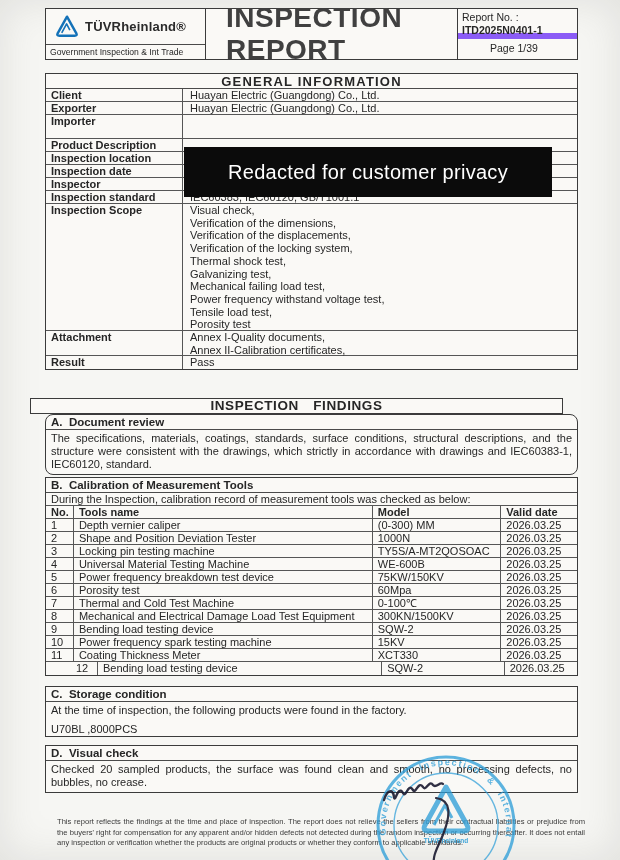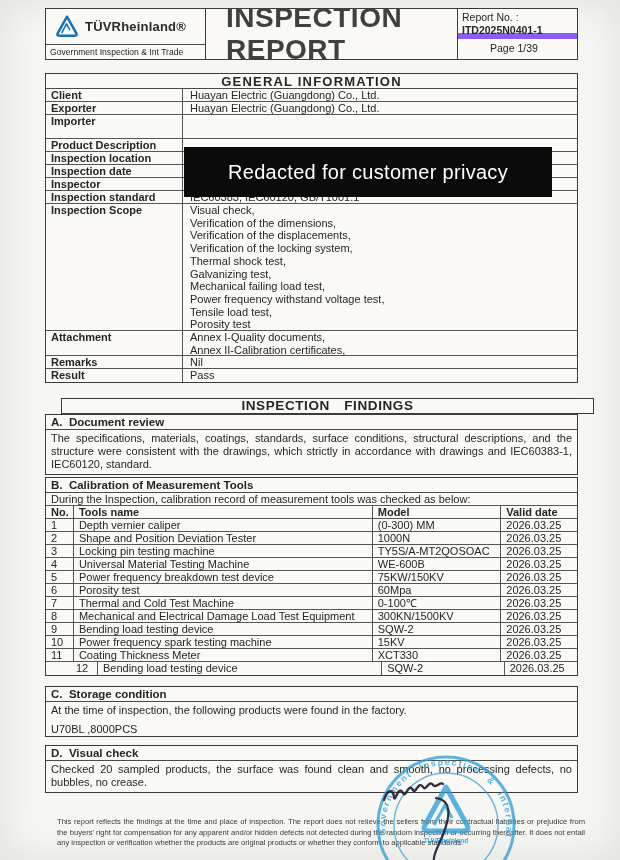--- a/index.html
+++ b/index.html
@@ -34,29 +34,29 @@
   .gi-row .lbl{width:137px;border-right:1px solid #565656;font-weight:bold;
                font-size:11px;padding:0 3px 0 5px;line-height:13px;}
   .gi-row .val{flex:1;font-size:11px;padding:0 4px 0 7px;line-height:13px;white-space:pre-line;}
   .h13{height:13px;} .h24{height:24px;} .h25{height:25px;} .h127{height:127px;}
   .h127 .val{line-height:12.7px;}
   
   .redact{position:absolute;left:184px;top:117px;width:368px;height:50px;background:#0b0b0b;
           color:#fff;display:flex;align-items:center;justify-content:center;
           font-size:20px;letter-spacing:.3px;z-index:5;margin-top:30px;}
   
-  .if-title{position:absolute;left:61px;top:398px;width:533px;height:16px;
+  .if-title{position:absolute;left:30px;top:398px;width:533px;height:16px;
             border:1.5px solid #3b3b3b;background:#faf9f6;text-align:center;
             font-weight:bold;font-size:13.5px;line-height:14px;word-spacing:10px;letter-spacing:.6px;}
   .sec{position:absolute;left:45px;width:533px;border:1.5px solid #3b3b3b;background:#faf9f6;}
   .sec-h{height:15px;border-bottom:1px solid #4a4a4a;font-weight:bold;font-size:11.5px;
          line-height:14px;padding-left:5px;white-space:pre-wrap;}
   .sec-body{font-size:11px;line-height:12.9px;padding:2px 5px 3px 5px;}
   .just{text-align:justify;}
-  .secA{top:414px;} .secB{top:477px;} .secC{top:686px;height:51px;} .secD{top:745px;}
+  .secA{top:414px;border-radius:8px;} .secB{top:477px;} .secC{top:686px;height:51px;} .secD{top:745px;}
   .b-intro{height:13px;font-size:11px;line-height:13px;padding-left:5px;border-bottom:1px solid #565656;}
   .trow{display:flex;border-bottom:1px solid #565656;height:13px;}
   .trow:last-child{border-bottom:none;margin-left:25px;}
   .trow .c{font-size:11px;line-height:12.5px;padding:0 3px 0 5px;border-right:1px solid #565656;overflow:hidden;white-space:nowrap;}
   .trow .c:last-child{border-right:none;}
   .c.no{width:28px;} .c.tool{width:300px;} .c.model{width:129px;} .c.valid{width:76px;}
   .thead .c{font-weight:bold;}
   .c-products{margin-top:6px;}
   
   .footer{position:absolute;left:57px;top:817px;width:528px;font-size:7.6px;
@@ -134,24 +134,20 @@
 Galvanizing test,
 Mechanical failing load test,
 Power frequency withstand voltage test,
 Tensile load test,
 Porosity test</div>
     </div>
     <div class="gi-row h25">
       <div class="lbl">Attachment</div>
       <div class="val">Annex I-Quality documents,
 Annex II-Calibration certificates,</div>
-    </div>
-    <div class="gi-row h13">
-      <div class="lbl">Remarks</div>
-      <div class="val">Nil</div>
     </div>
     <div class="gi-row h13">
       <div class="lbl">Result</div>
       <div class="val">Pass</div>
     </div>
   </div>
 
   <div class="redact">Redacted for customer privacy</div>
 
   <div class="if-title">INSPECTION FINDINGS</div>

